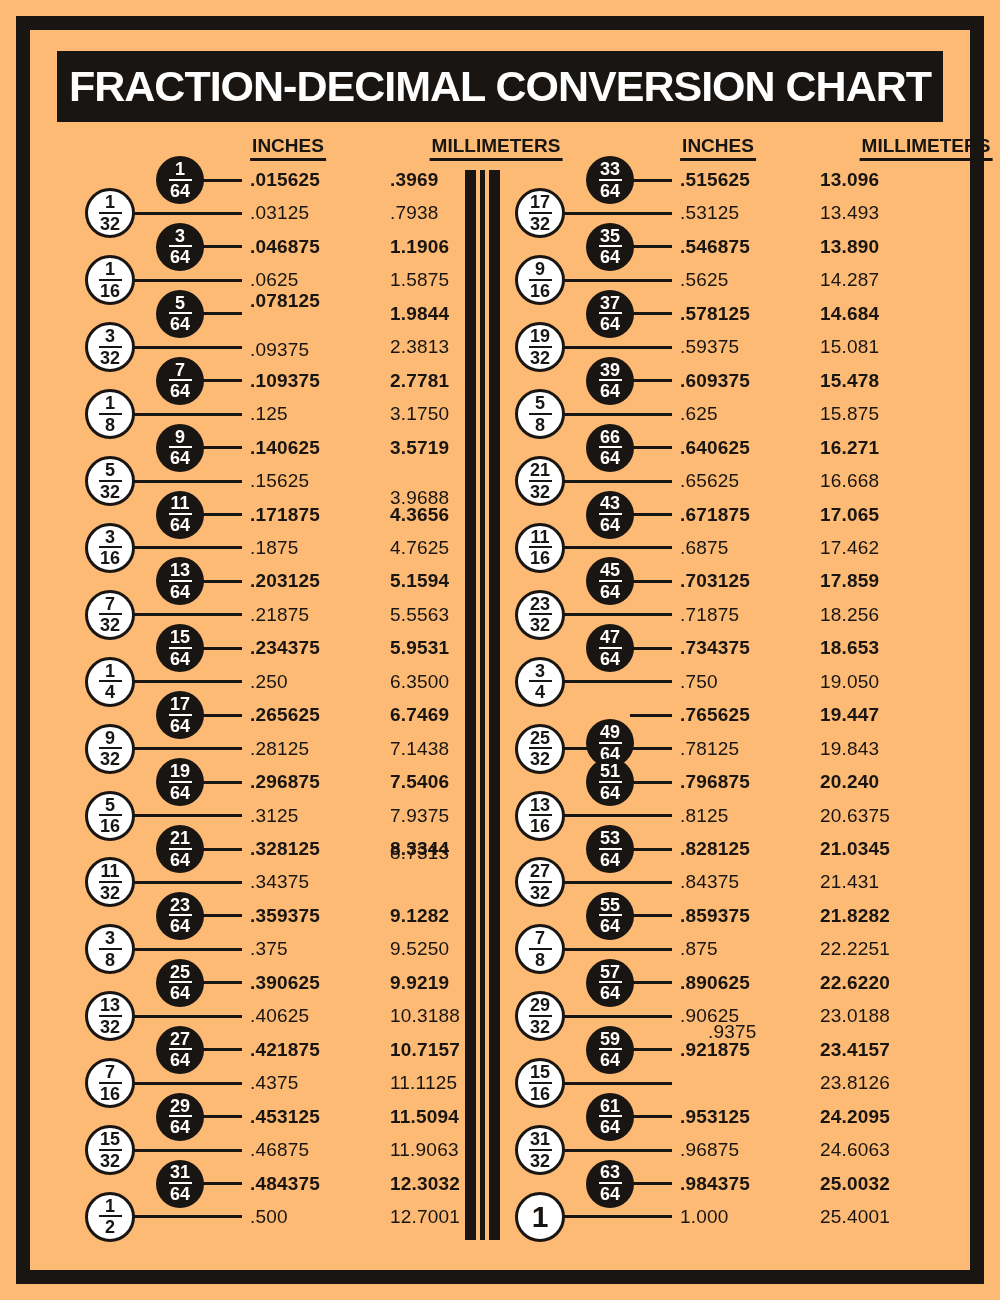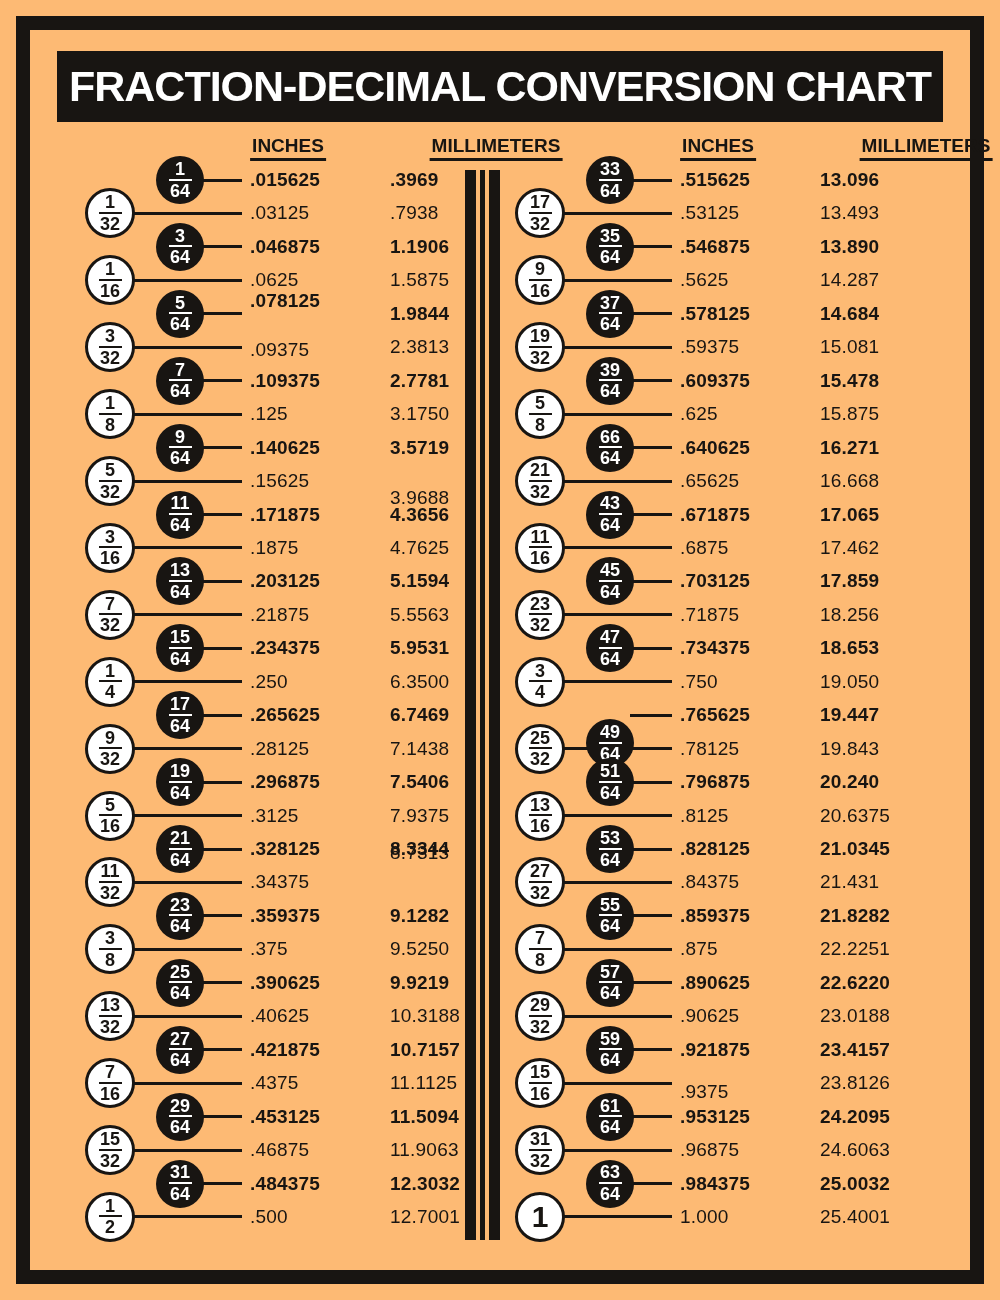--- a/index.html
+++ b/index.html
@@ -614,21 +614,21 @@
       </div>
       <div class="val v-inch b" style="top: 900.7px;">.921875</div>
       <div class="val v-mm b" style="top: 900.7px;">23.4157</div>
       <div class="connector" style="top: 946.65px; left: 70px; width: 112px;"></div>
       <div class="circle c-white" style="top: 923.15px;">
         <div class="fr">
           <div class="fnum">15</div>
           <div class="fden">16</div>
         </div>
       </div>
-      <div class="val v-inch" style="top: 943px;">.9375</div>
+      <div class="val v-inch" style="top: 883px; margin-left: 28px;">.9375</div>
       <div class="val v-mm" style="top: 934.15px;">23.8126</div>
       <div class="connector" style="top: 980.1px; left: 140px; width: 42px;"></div>
       <div class="circle c-black" style="top: 957.6px;">
         <div class="fr">
           <div class="fnum">61</div>
           <div class="fden">64</div>
         </div>
       </div>
       <div class="val v-inch b" style="top: 967.6px;">.953125</div>
       <div class="val v-mm b" style="top: 967.6px;">24.2095</div>

